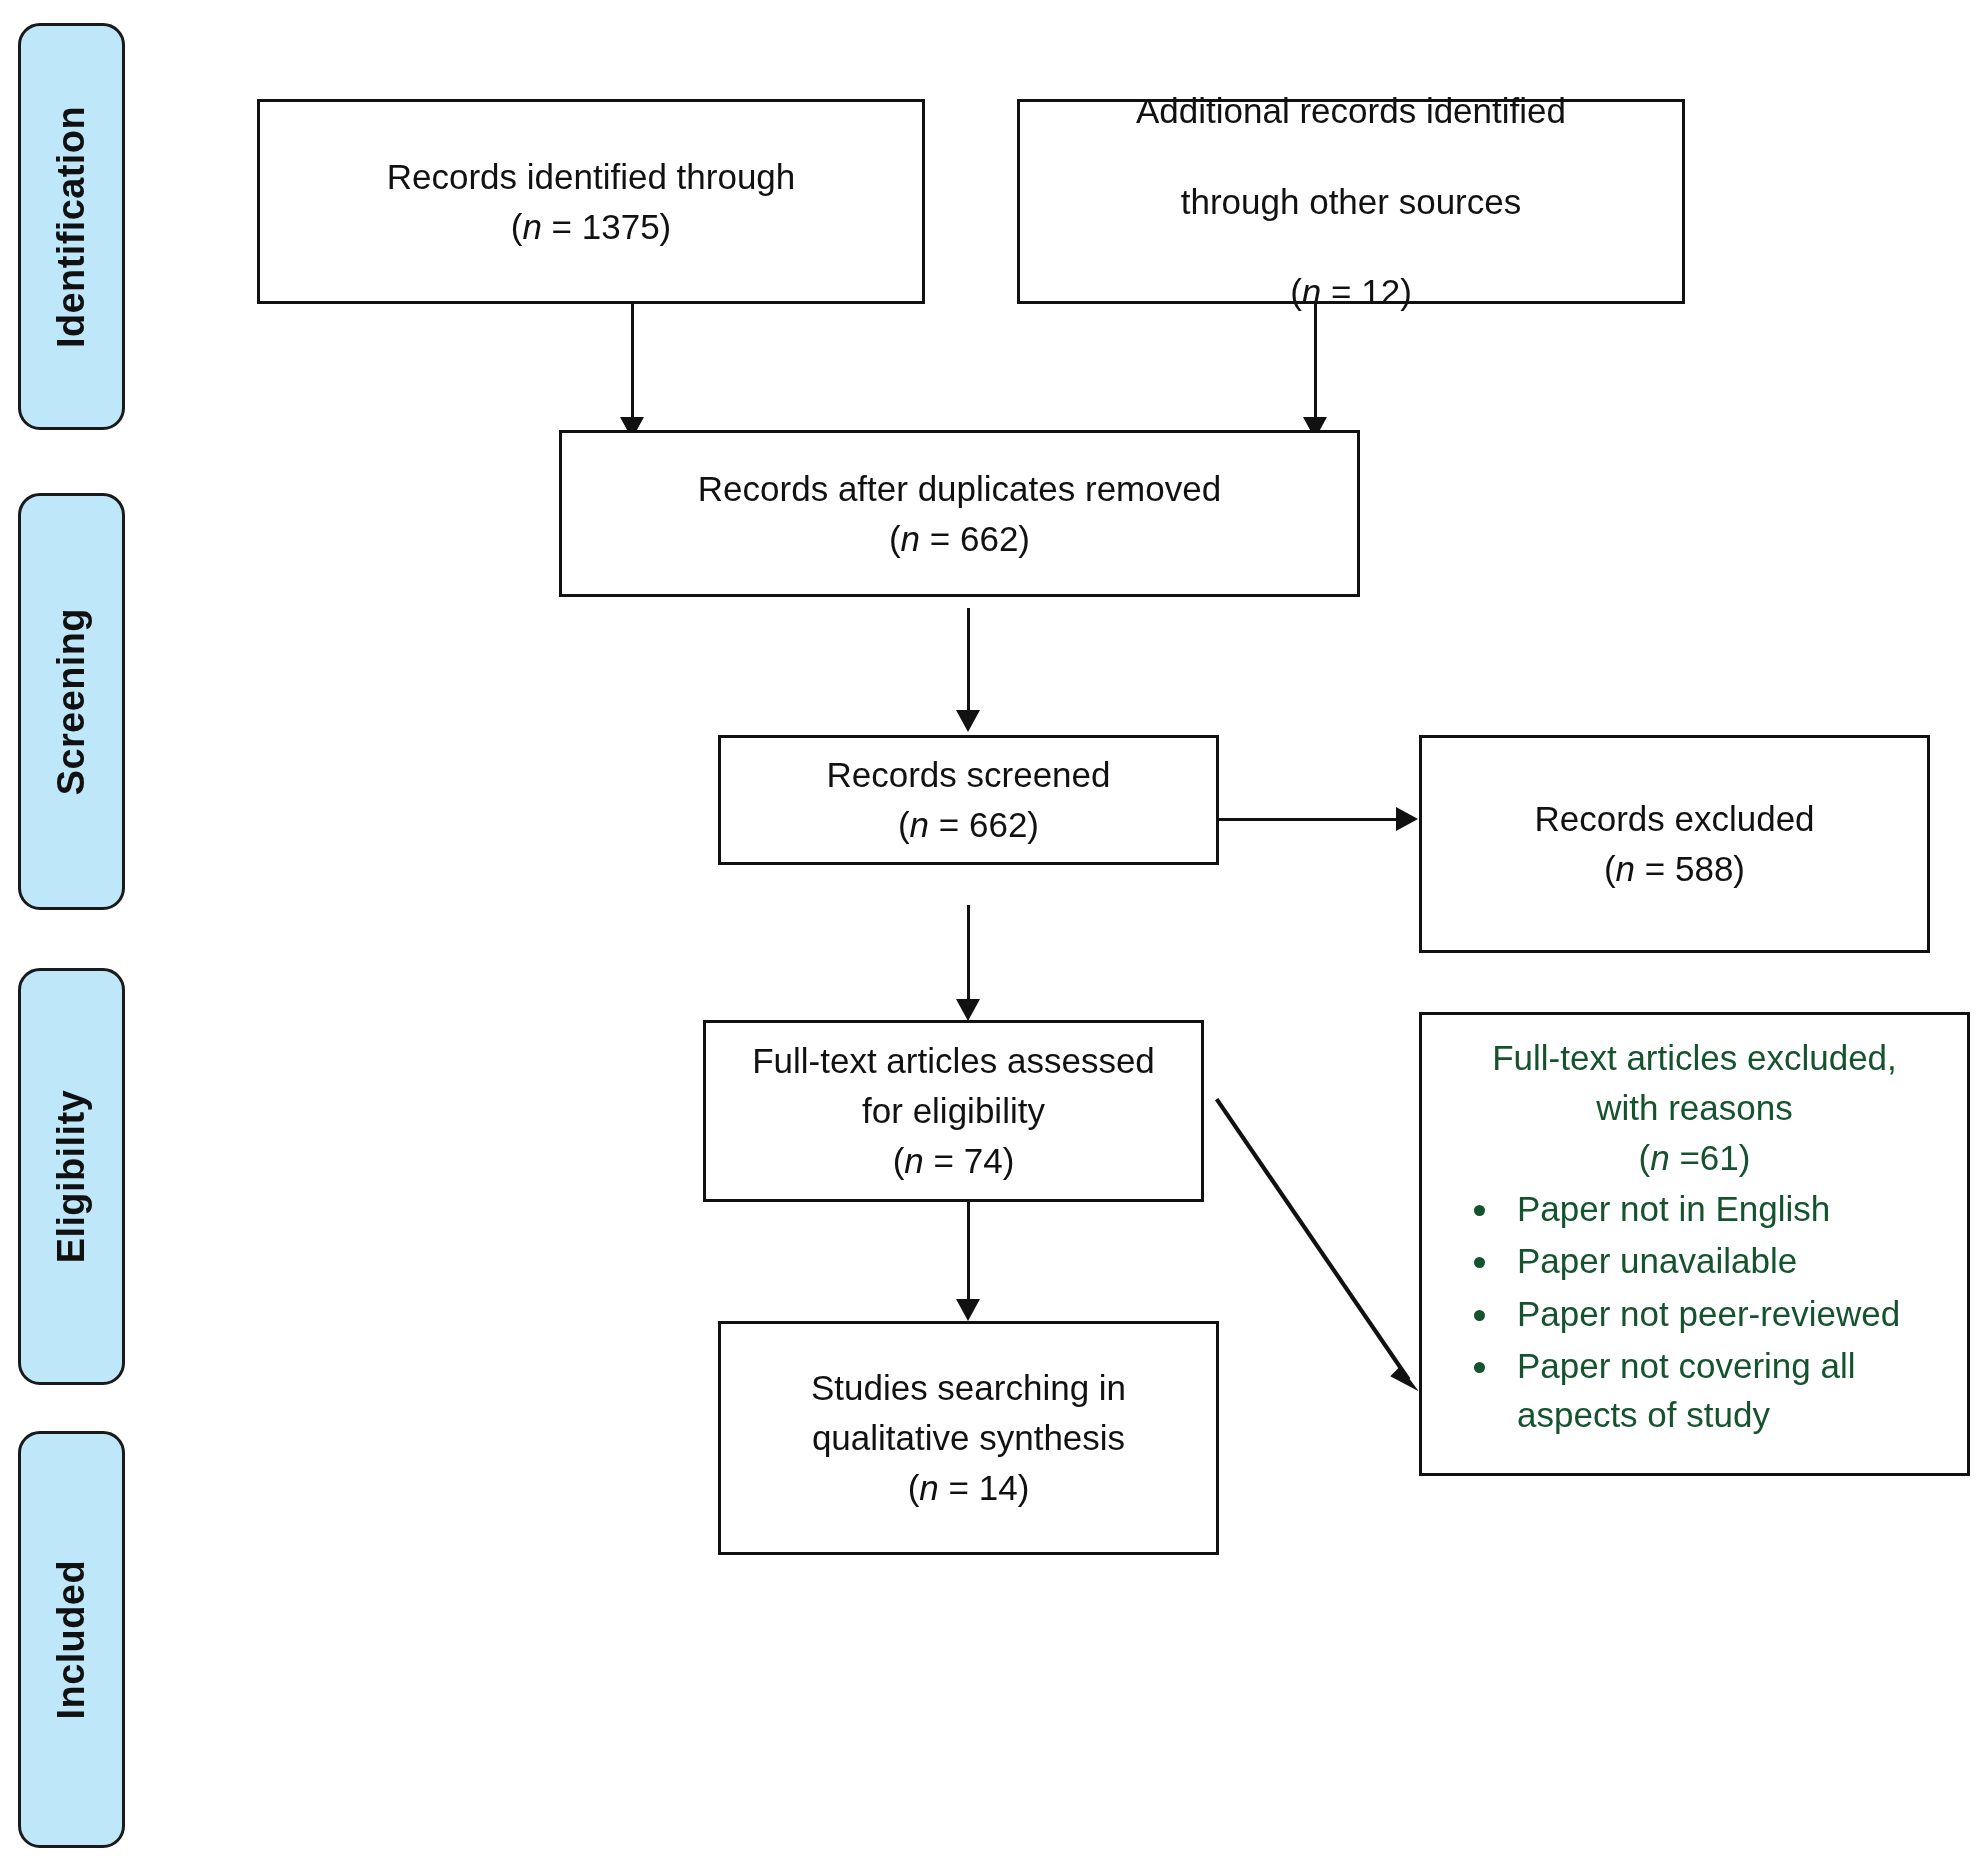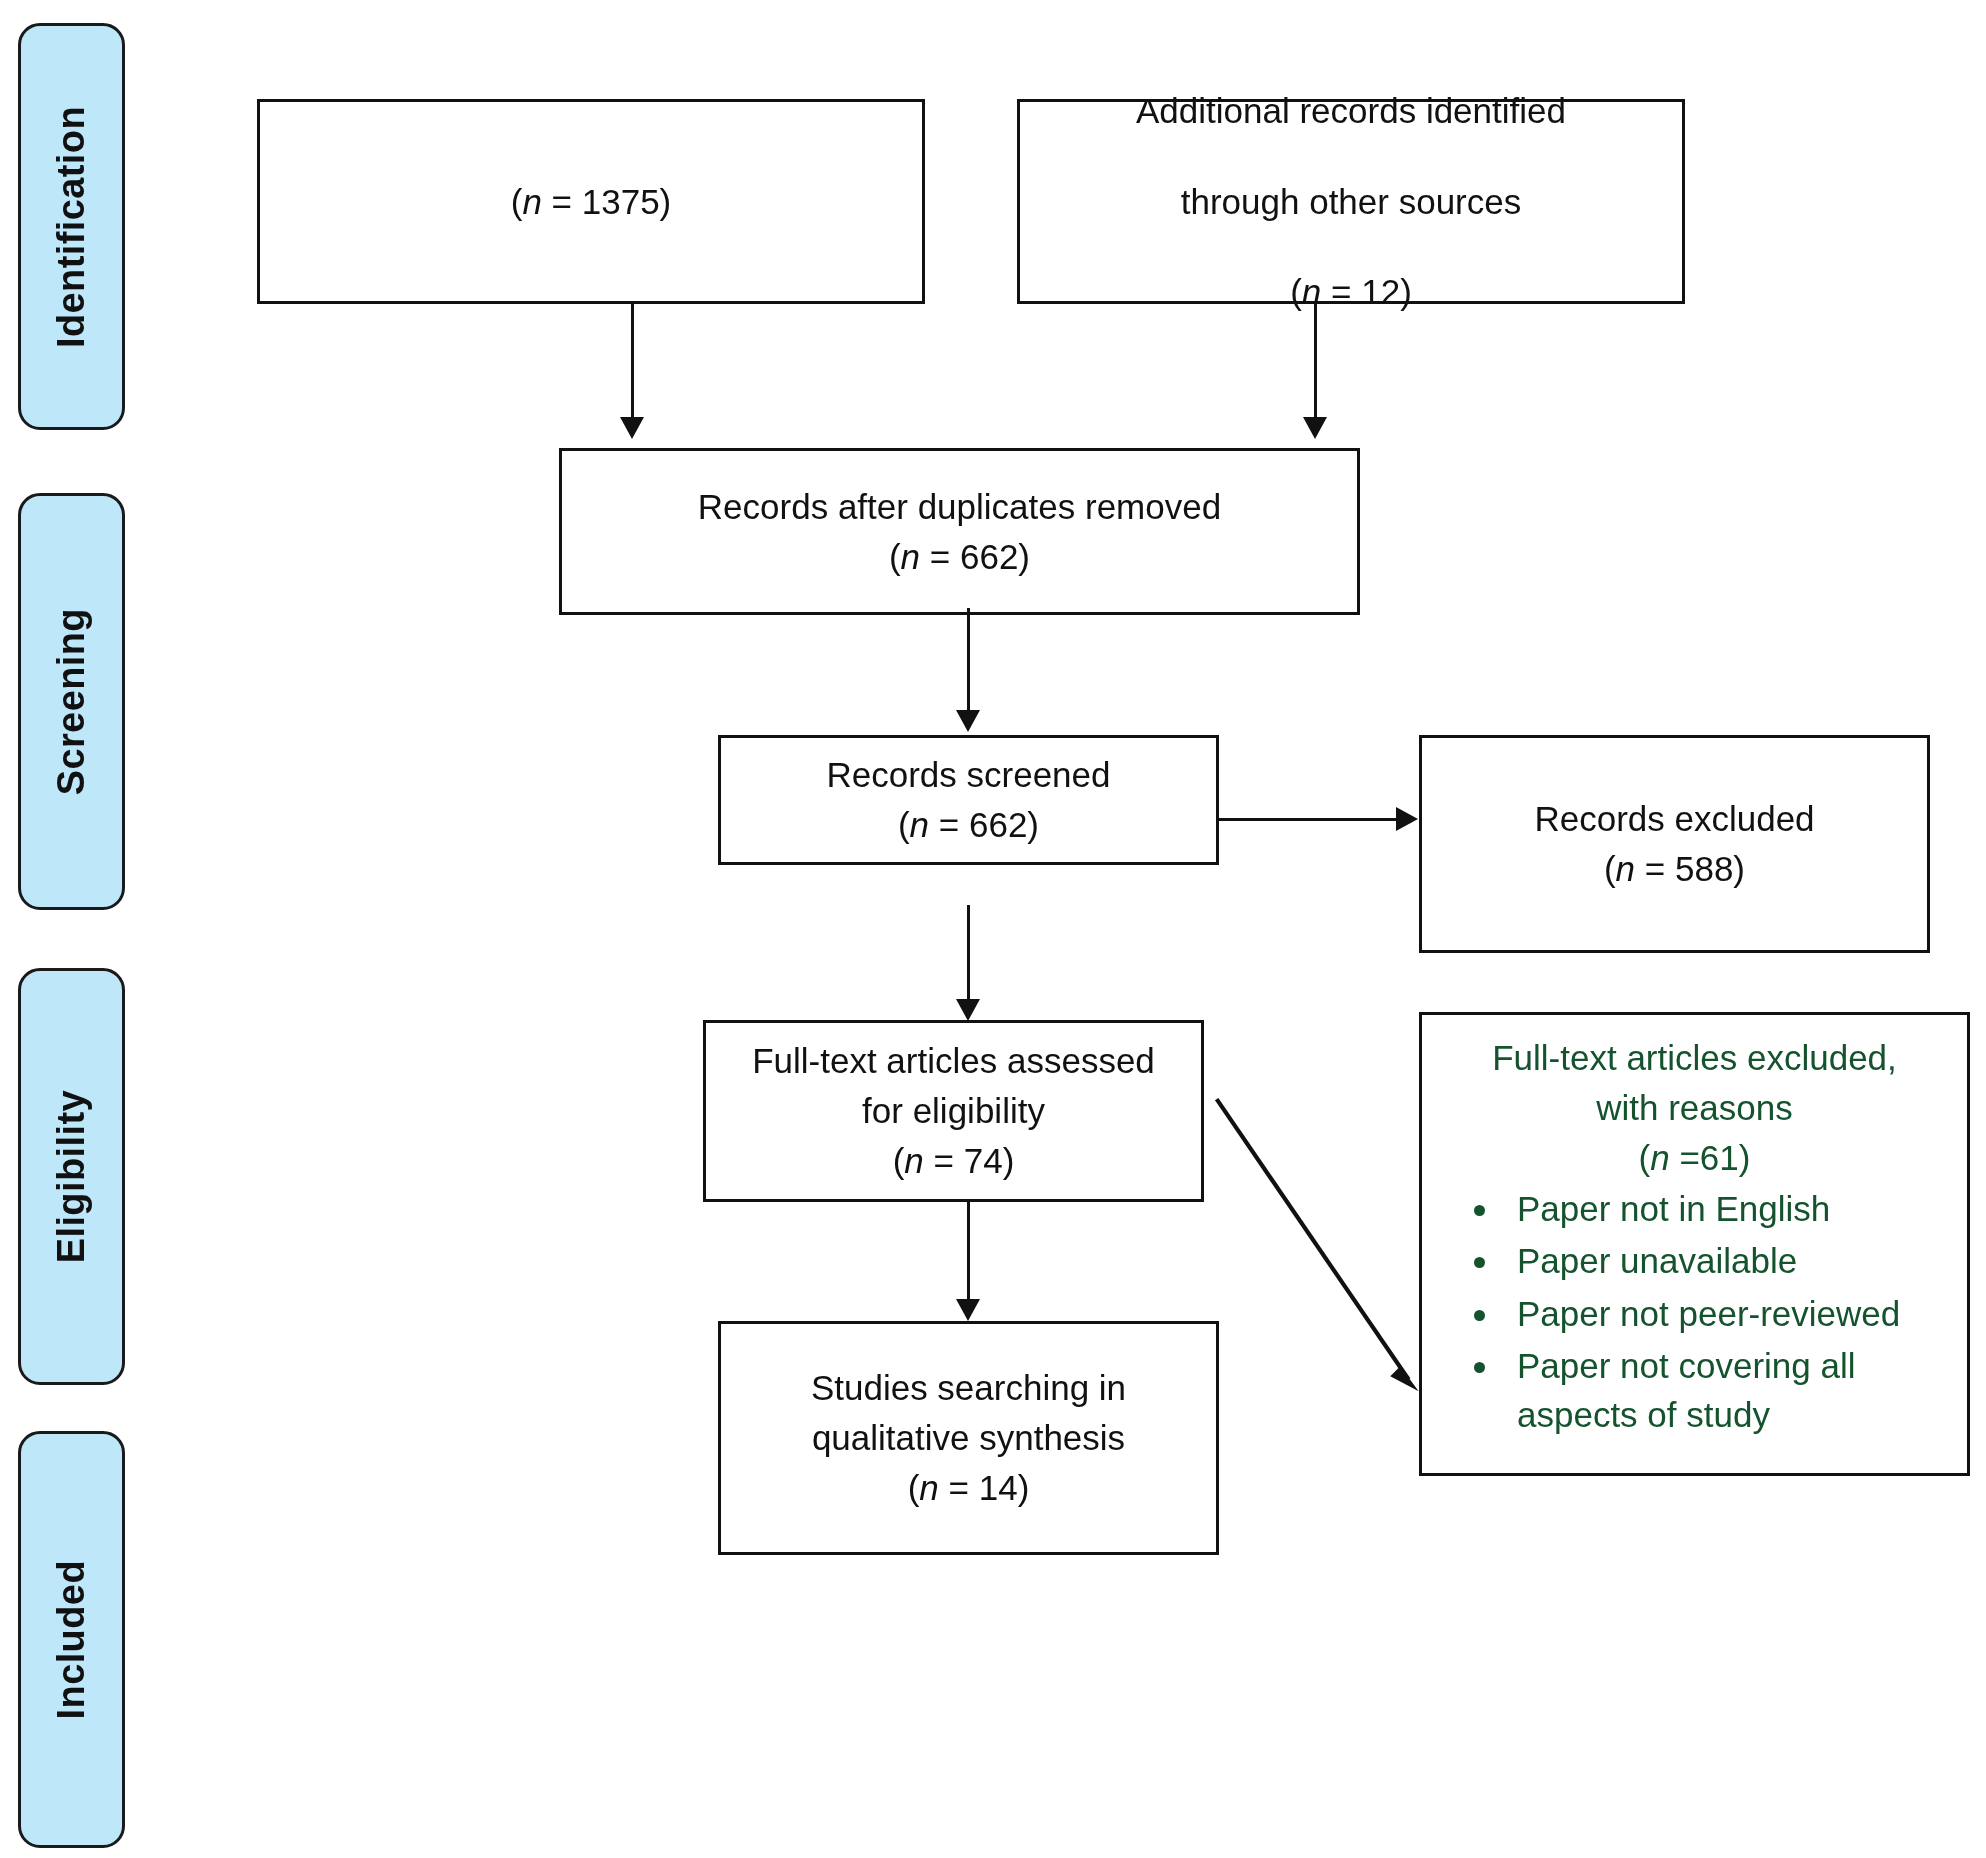--- a/index.html
+++ b/index.html
@@ -123,36 +123,37 @@
 
   <div class="stage-tab" style="left:18.4px; top:968px; width:107px; height:417px;">
     <span class="stage-label">Eligibility</span>
   </div>
 
   <div class="stage-tab" style="left:18.4px; top:1431px; width:107px; height:417px;">
     <span class="stage-label">Included</span>
   </div>
 
   <div class="flow-box" style="left:257px; top:99px; width:668px; height:205px;">
+    <span class="line">Records identified through</span>
     <span class="line"><span>(</span><span class="ital">n</span><span> = 1375)</span></span>
   </div>
 
   <div class="flow-box" style="left:1017px; top:99px; width:668px; height:205px;gap:41px;">
     <span class="line">Additional records identified</span>
     <span class="line">through other sources</span>
     <span class="line"><span>(</span><span class="ital">n</span><span> = 12)</span></span>
   </div>
 
   <div class="conn conn-v" style="left:631px; top:304px; width:3.3px; height:119px;"></div>
   <div class="arrowhead-down" style="left:620px; top:417px;"></div>
 
   <div class="conn conn-v" style="left:1314px; top:304px; width:3.3px; height:119px;"></div>
   <div class="arrowhead-down" style="left:1303px; top:417px;"></div>
 
-  <div class="flow-box" style="left:559px; top:448px; width:801px; height:167px;text-align:right;">
+  <div class="flow-box" style="left:559px; top:430px; width:801px; height:167px;text-align:right;">
     <span class="line">Records after duplicates removed</span>
     <span class="line"><span>(</span><span class="ital">n</span><span> = 662)</span></span>
   </div>
 
   <div class="conn conn-v" style="left:967px; top:608px; width:3.3px; height:105px;"></div>
   <div class="arrowhead-down" style="left:956px; top:710px;"></div>
 
   <div class="flow-box" style="left:718px; top:735px; width:501px; height:130px;">
     <span class="line">Records screened</span>
     <span class="line"><span>(</span><span class="ital">n</span><span> = 662)</span></span>

